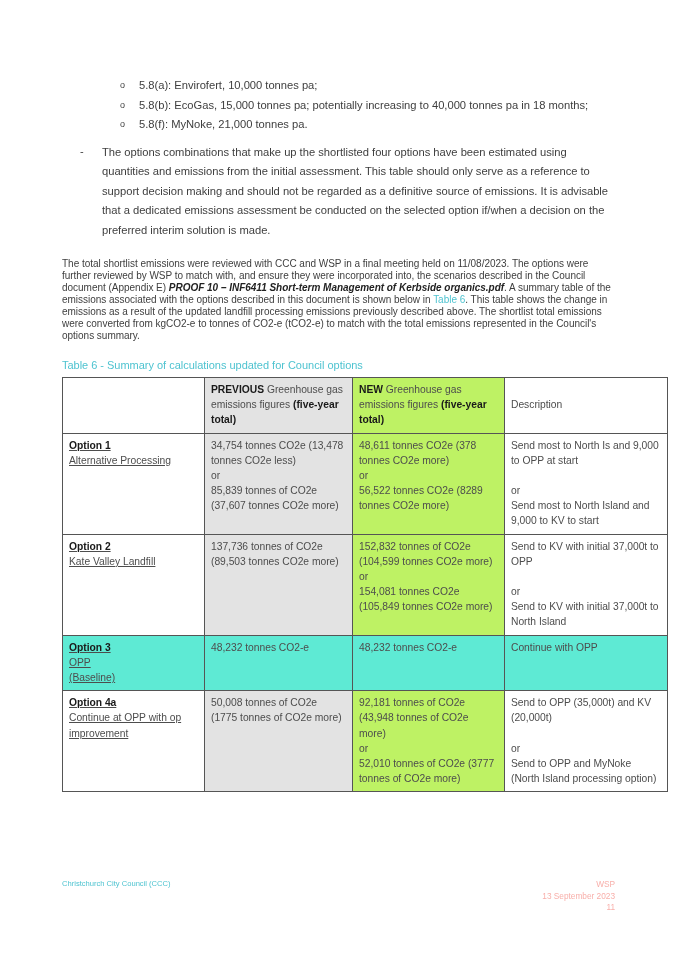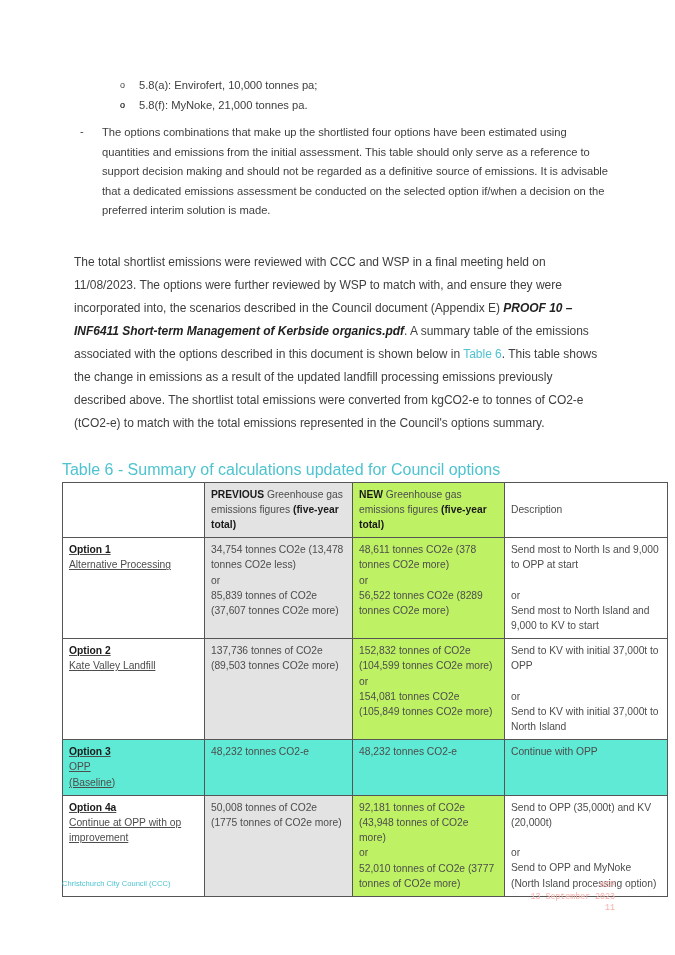--- a/index.html
+++ b/index.html
@@ -63,38 +63,38 @@
   .dash-item .marker {
     position: absolute;
     left: 18px;
     top: -1px;
     font-size: 11px;
     color: #3e3e3e;
   }
 
   
   p.body-para {
-    margin: 12px;
-    font-size: 12px;
-    line-height: 23px;
+    margin: 0;
+    font-size: 10px;
+    line-height: 12px;
     color: #3e3e3e;
     letter-spacing: -0.02px;
   }
   .bi {
     font-weight: bold;
     font-style: italic;
     color: #222;
   }
   .link {
     color: #4ec3d0;
   }
 
   
   .table-caption {
-    font-size: 16px;
+    font-size: 11px;
     line-height: 14px;
     color: #4ec3d0;
     letter-spacing: -0.02px;
   }
 
   
   table.data-table {
     border-collapse: collapse;
     width: 553px;
     table-layout: fixed;
@@ -132,21 +132,20 @@
   
   .footer-wsp {
     position: absolute;
     right: 60px;
     top: 879px;
     text-align: right;
     font-size: 8.3px;
     line-height: 11.6px;
     color: #f8afaa;
     letter-spacing: -0.01px;
-    font-family: Liberation Mono, monospace;
   }
   .footer-ccc {
     position: absolute;
     left: 62px;
     top: 878px;
     font-size: 7.6px;
     line-height: 11px;
     color: #4ec3d0;
     letter-spacing: -0.01px;
   }
@@ -159,20 +158,21 @@
 
     <div style="height:76px"></div>
 
     <ul class="sub-list">
       <li class="sub-item">
         <span class="marker">o</span>
         <span>5.8(a): Envirofert, 10,000 tonnes pa;</span>
       </li>
       <li class="sub-item">
         <span class="marker">o</span>
+        <span>5.8(b): EcoGas, 15,000 tonnes pa; potentially increasing to 40,000 tonnes pa in 18 months;</span>
       </li>
       <li class="sub-item">
         <span class="marker">o</span>
         <span>5.8(f): MyNoke, 21,000 tonnes pa.</span>
       </li>
     </ul>
 
     <div style="height:8px"></div>
 
     <ul class="dash-list">

